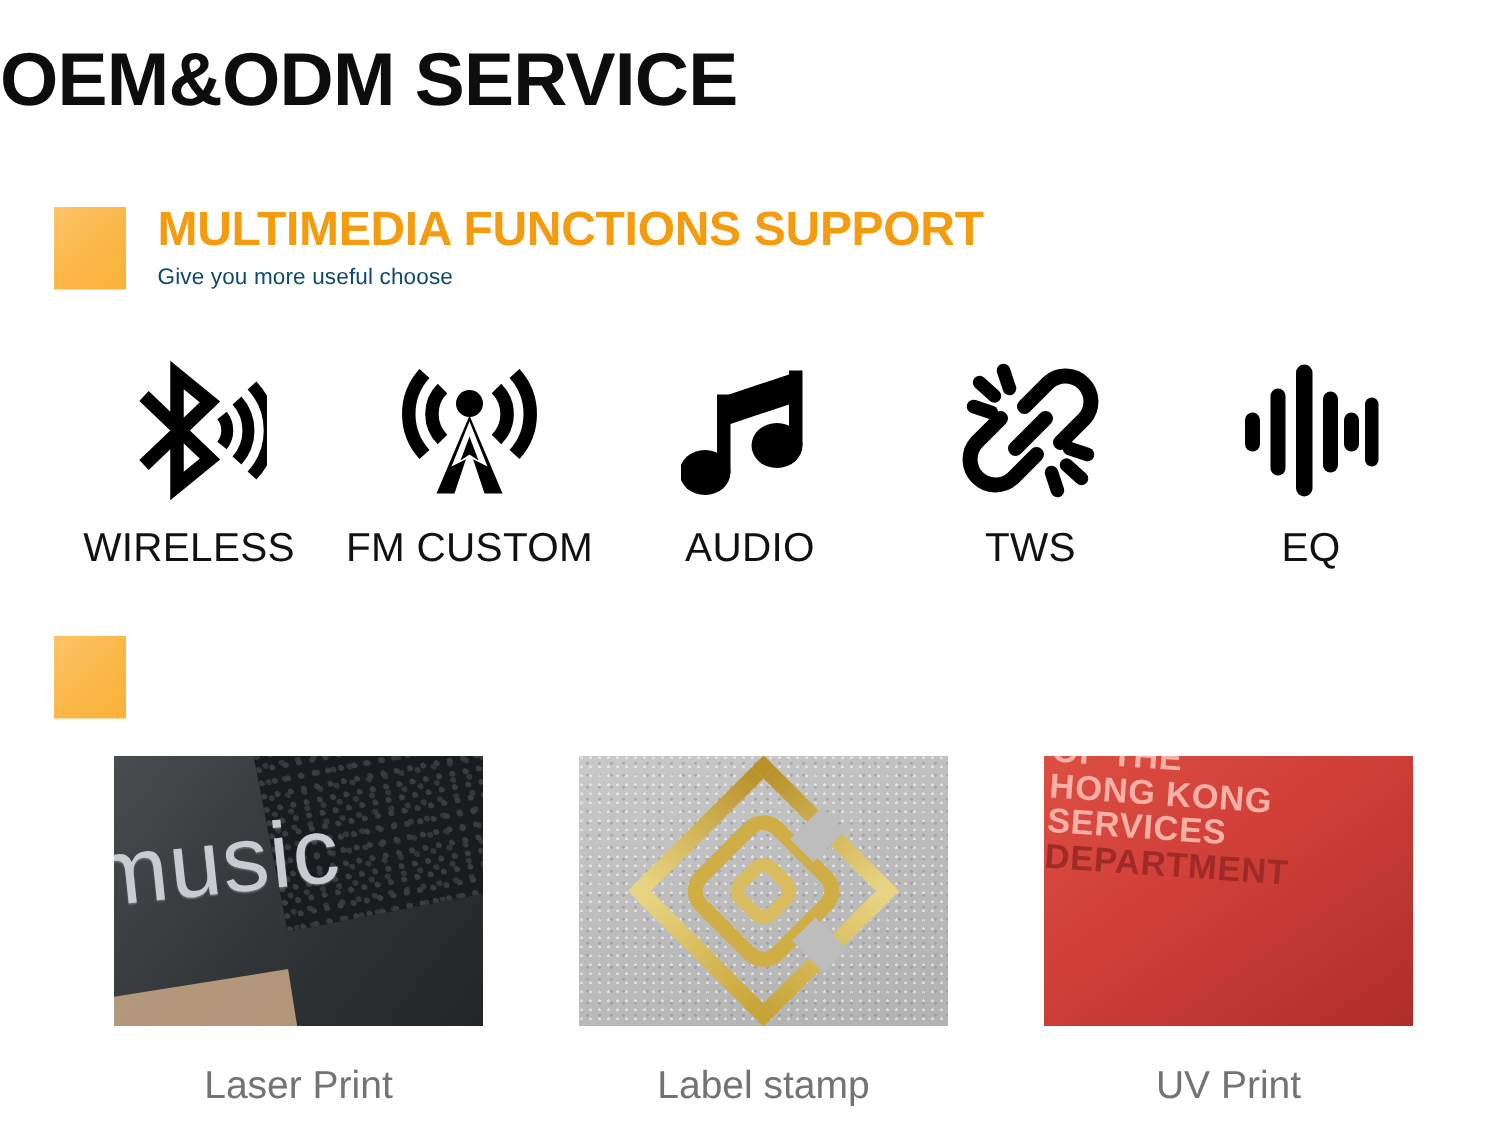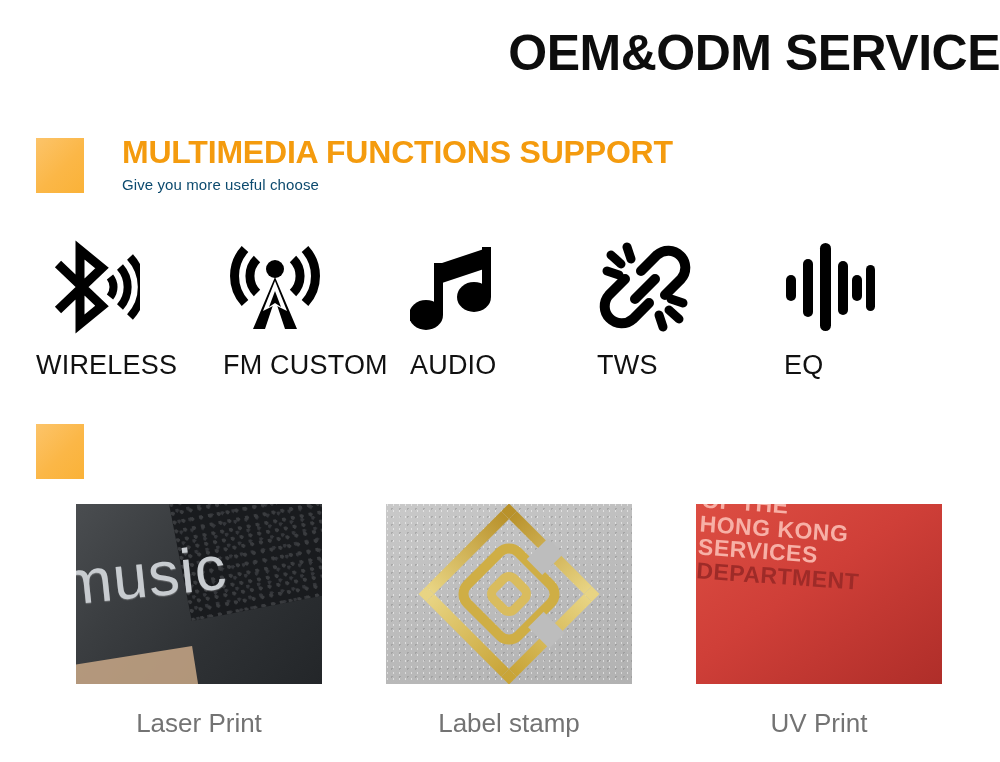--- a/index.html
+++ b/index.html
@@ -15,21 +15,21 @@
     font-family: "Liberation Sans", sans-serif;
     color: #000000;
   }
 
   
   .page-title {
     position: absolute;
     top: 26px;
     left: 0;
     width: 1000px;
-    text-align: right;
+    text-align: left;
     font-size: 50px;
     font-weight: bold;
     letter-spacing: -0.5px;
     color: #0d0d0d;
     line-height: 1.1;
   }
 
   
   .section-head {
     position: absolute;
@@ -37,21 +37,21 @@
     display: flex;
     align-items: flex-start;
   }
   .accent-square {
     width: 48px;
     height: 55px;
     flex: 0 0 48px;
     background: linear-gradient(135deg, #FCC46A 0%, #FBB747 55%, #FAB238 100%);
   }
   .section-textcol {
-    margin-left: 38px;
+    margin-left: 21px;
     margin-top: -2px;
   }
   .section-title {
     font-size: 32px;
     font-weight: bold;
     color: #F49B0E;
     letter-spacing: -0.2px;
     line-height: 1.05;
     white-space: nowrap;
   }
@@ -73,21 +73,21 @@
     top: 232px;
     left: 36px;
     width: 928px;
     display: flex;
     justify-content: space-between;
     align-items: flex-end;
   }
   .feature {
     display: flex;
     flex-direction: column;
-    align-items: flex-start;
+    align-items: center;
     width: 180px;
   }
   .feature-icon {
     height: 110px;
     display: flex;
     align-items: center;
     justify-content: center;
   }
   .feature-label {
     margin-top: 8px;

